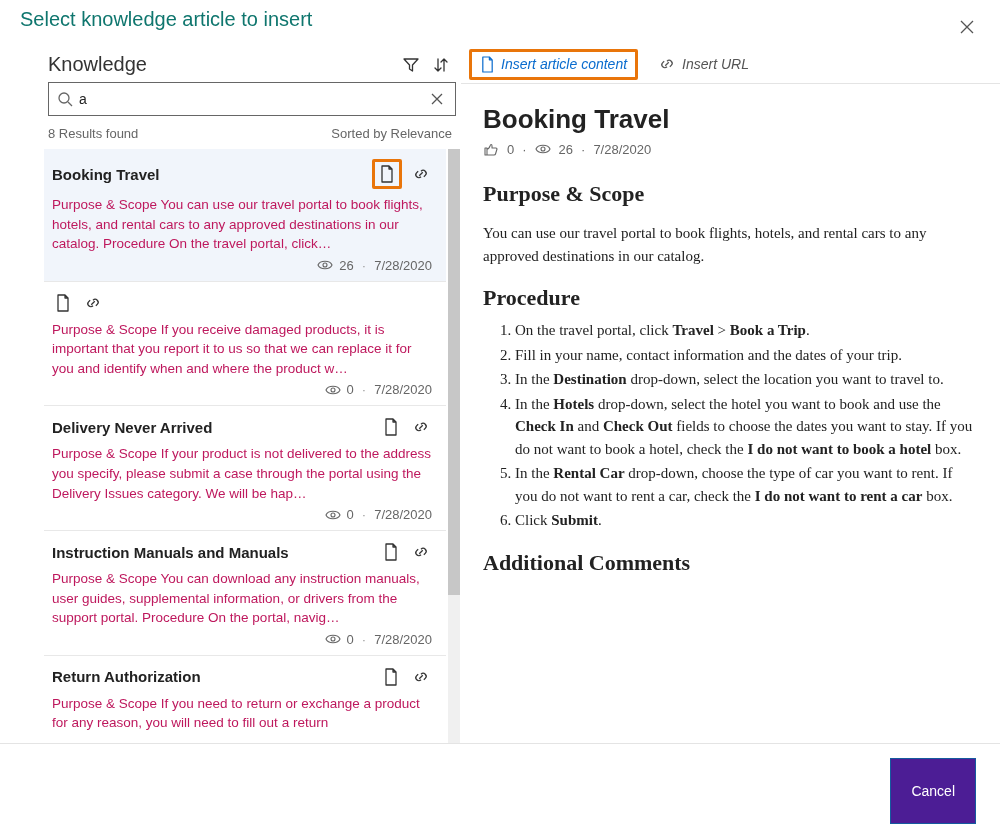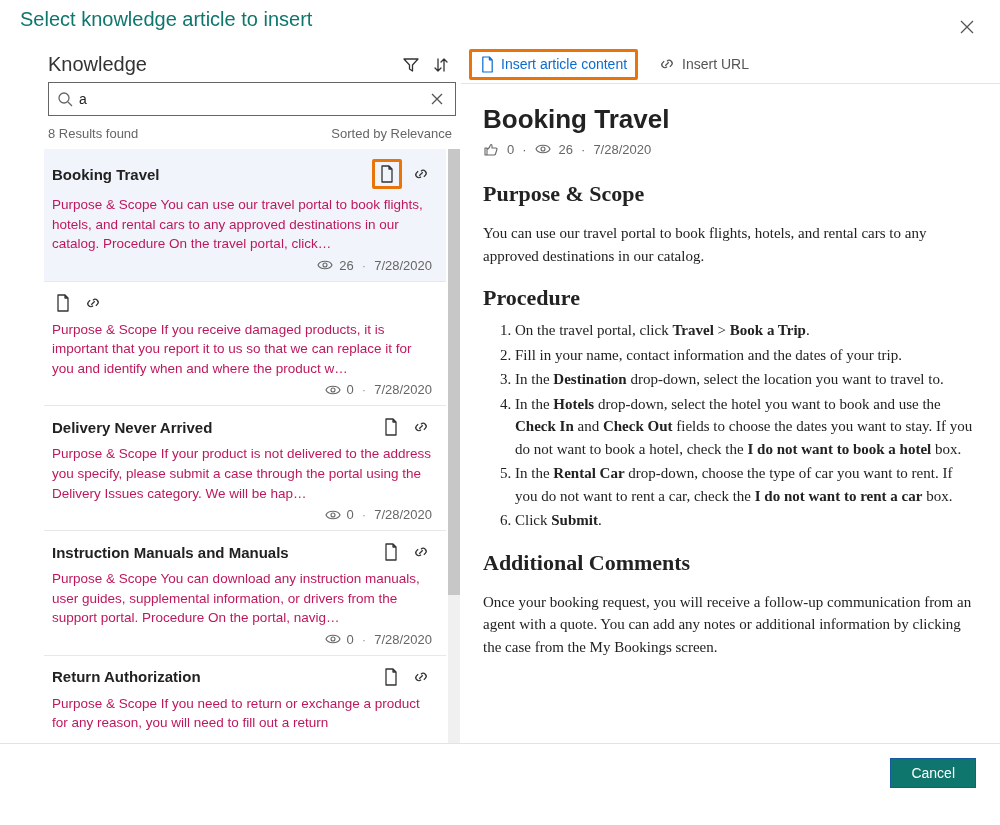--- a/index.html
+++ b/index.html
@@ -162,20 +162,21 @@
     flex: 1;
     display: flex;
     flex-direction: column;
   }
   .insert-tabs {
     display: flex;
     align-items: center;
     gap: 12px;
     padding: 8px 0 6px 8px;
     border-bottom: 1px solid #e4e4e4;
+    font-style: italic;
   }
   .tab-btn {
     display: flex;
     align-items: center;
     gap: 6px;
     font-size: 14px;
     color: #555;
     cursor: pointer;
     padding: 4px 8px;
   }
@@ -218,25 +219,25 @@
   .preview ol { margin: 8px 0 12px 14px; padding-left: 18px;}
   .preview ol li { margin-bottom: 2px; }
 
   .footer {
     display: flex;
     justify-content: flex-end;
     border-top: 1px solid #e4e4e4;
     padding: 14px 24px;
   }
   .btn {
-    background: #0f766e;
+    background: #4c1d95;
     color: #fff;
     border: 1px solid #155a9f;
     font-size: 14px;
-    padding: 6px 20px;
+    padding: 24px 20px;
     cursor: pointer;
   }
 </style>
 </head>
 <body>
 
 <div class="dialog-title">Select knowledge article to insert</div>
 <div class="close-x">
   <svg class="icon-svg" width="14" height="14" viewBox="0 0 14 14">
       <path d="M1 1 L13 13 M13 1 L1 13" stroke="#555" stroke-width="1.3" fill="none"></path>
@@ -459,20 +460,19 @@
       <ol>
         <li><span>On the travel portal, click </span><b>Travel</b><span> &gt; </span><b>Book a Trip</b><span>.</span></li>
         <li>Fill in your name, contact information and the dates of your trip.</li>
         <li><span>In the </span><b>Destination</b><span> drop-down, select the location you want to travel to.</span></li>
         <li><span>In the </span><b>Hotels</b><span> drop-down, select the hotel you want to book and use the </span><b>Check In</b><span> and </span><b>Check Out</b><span> fields to choose the dates you want to stay. If you do not want to book a hotel, check the </span><b>I do not want to book a hotel</b><span> box.</span></li>
         <li><span>In the </span><b>Rental Car</b><span> drop-down, choose the type of car you want to rent. If you do not want to rent a car, check the </span><b>I do not want to rent a car</b><span> box.</span></li>
         <li><span>Click </span><b>Submit</b><span>.</span></li>
       </ol>
 
       <h3>Additional Comments</h3>
-      <p>Once your booking request, you will receive a follow-up communication from an agent with a quote. You can add any notes or additional information by clicking the case from the My Bookings screen.</p>
     </div>
   </div>
 </div>
 
 <div class="footer">
   <button class="btn">Cancel</button>
 </div>
 
 </body></html>

